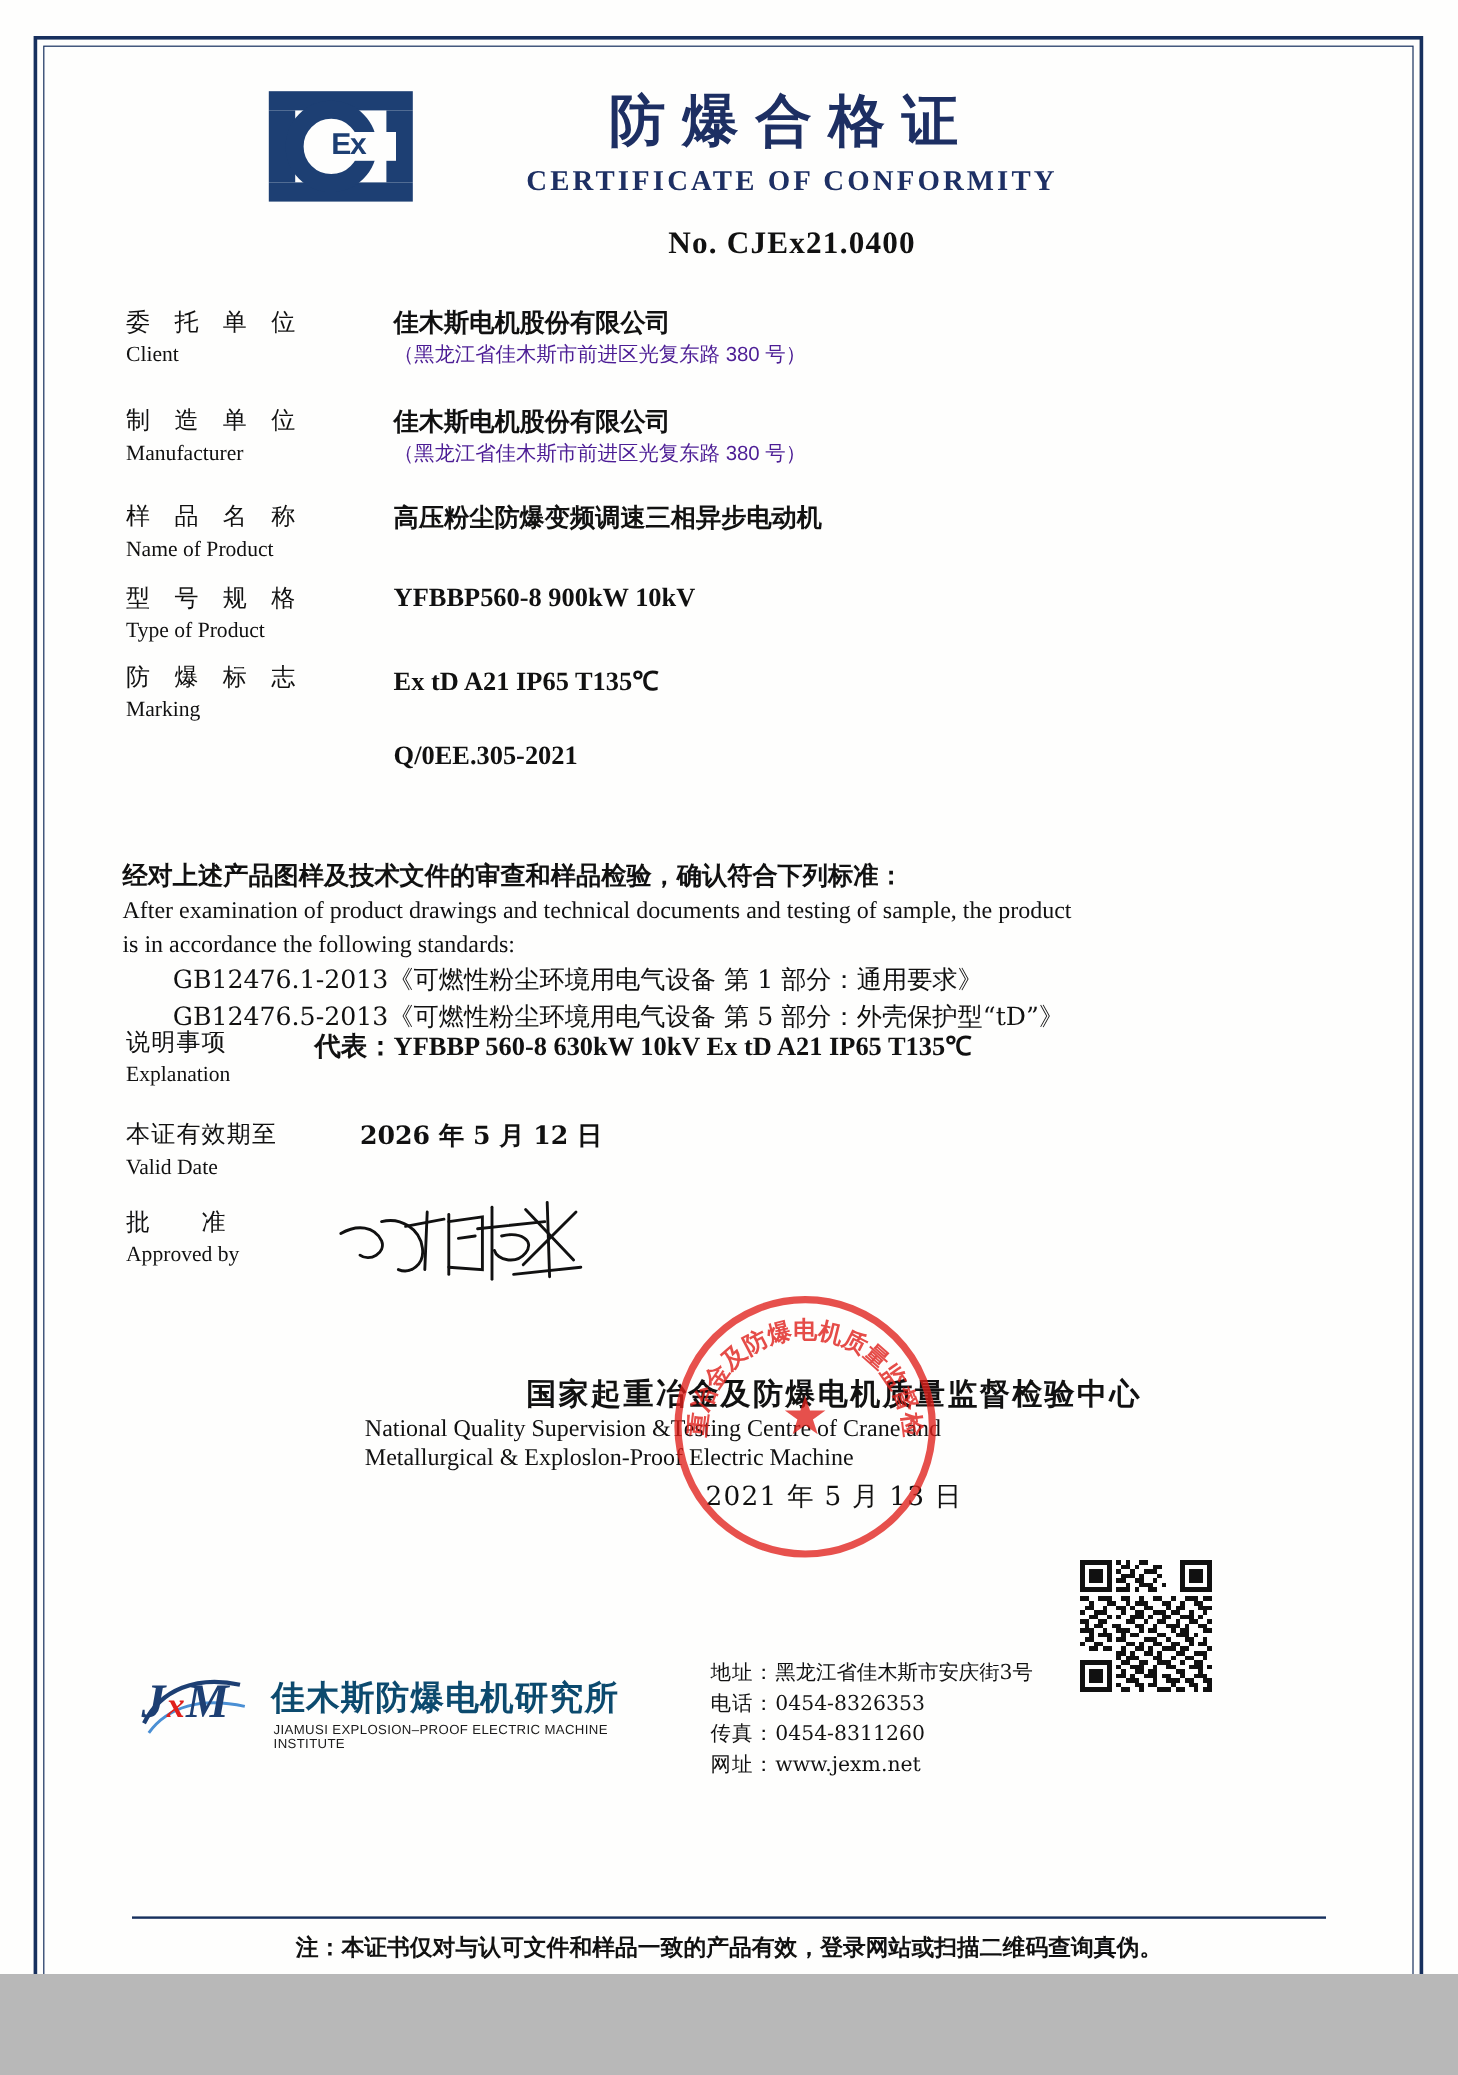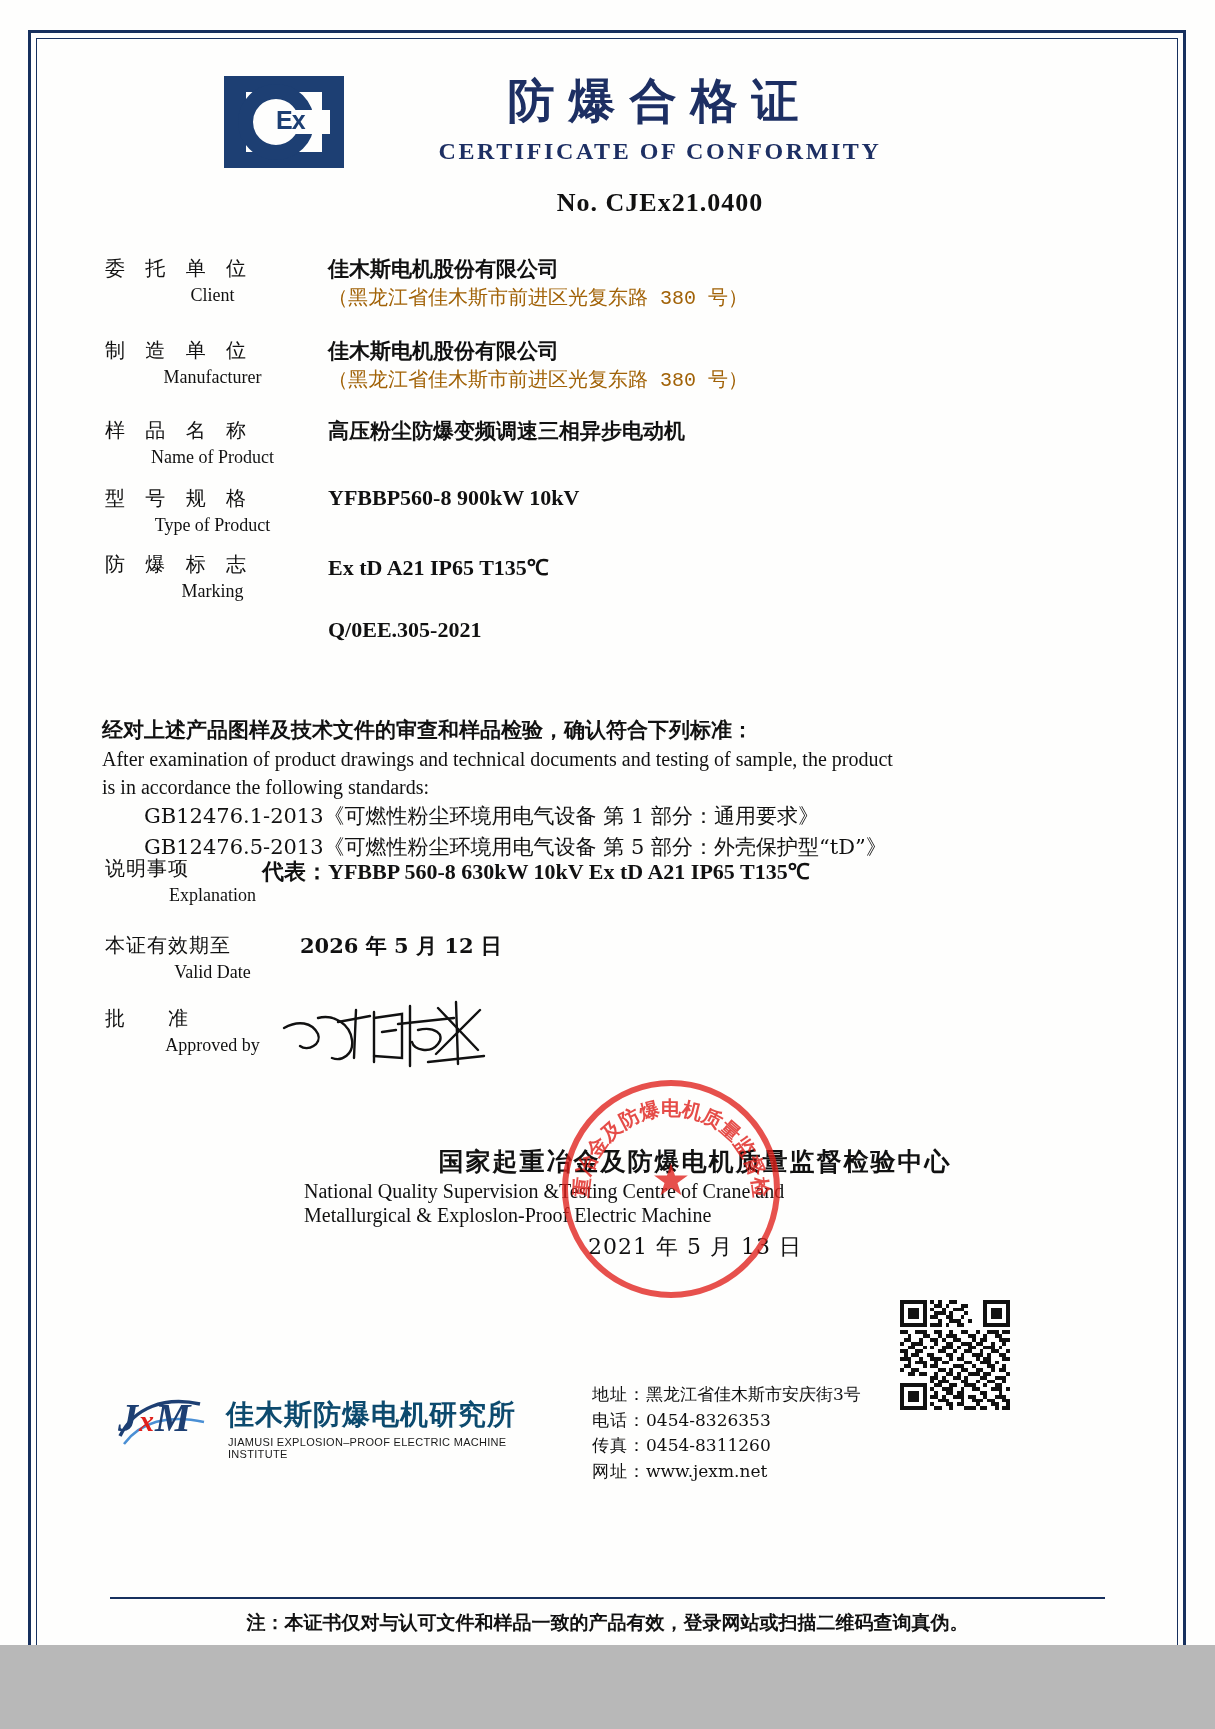--- a/index.html
+++ b/index.html
@@ -134,43 +134,42 @@
     letter-spacing: 7px;
     white-space: nowrap;
   }
   .lbl .en {
     display: block;
     font-family: "Liberation Serif", serif;
     font-size: 18px;
     color: #111;
     margin-top: 3px;
     white-space: nowrap;
-    text-align: center;
   }
   .val {
     position: absolute;
     left: 328px;
     top: 0;
     font-family: "DejaVu Serif", serif;
     font-size: 21px;
     font-weight: bold;
     color: #111;
     white-space: nowrap;
   }
   .val.serif-en {
     font-family: "Liberation Serif", serif;
     font-size: 22px;
   }
   .subval {
     position: absolute;
     left: 328px;
     top: 29px;
-    font-family: Liberation Mono, monospace;
-    font-size: 20px;
-    color: #a16207;
+    font-family: Liberation Sans, sans-serif;
+    font-size: 17px;
+    color: #4c1d95;
     white-space: nowrap;
   }
 
   
   .para {
     position: absolute;
     left: 102px;
     width: 1000px;
   }
   .para .p-cn {

